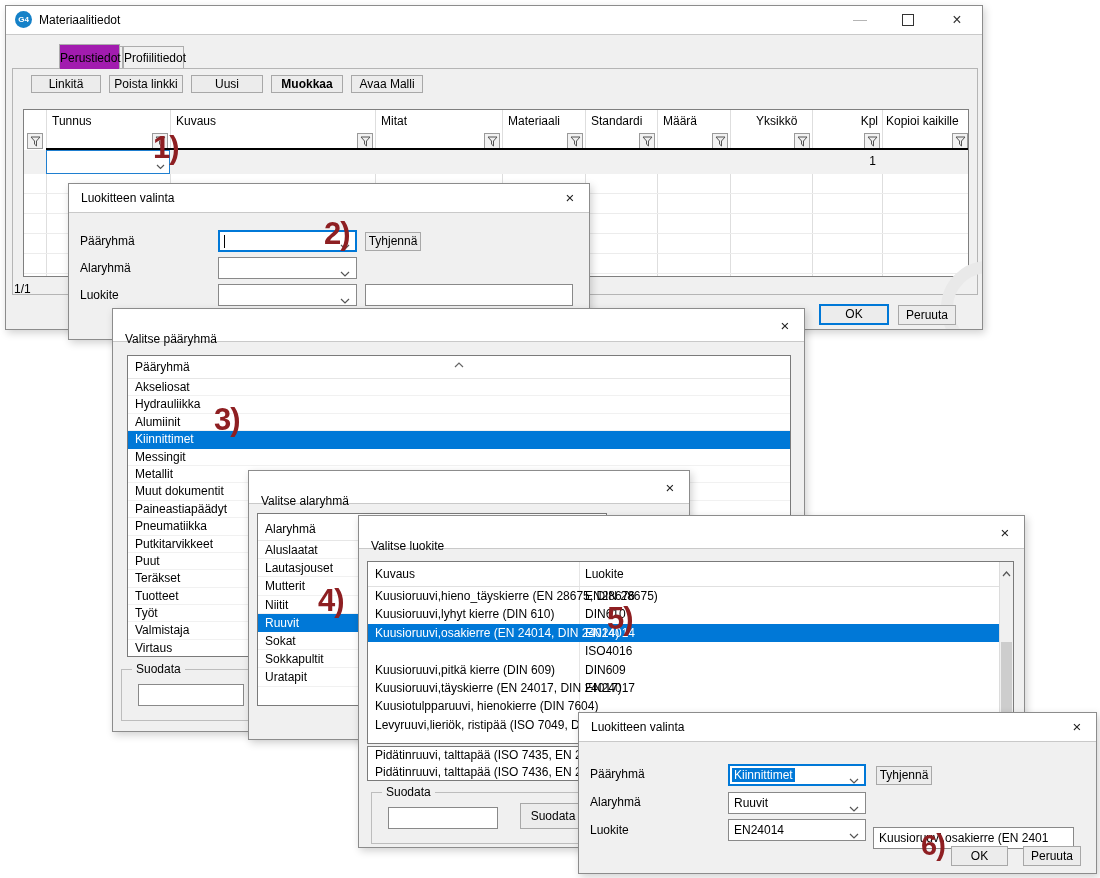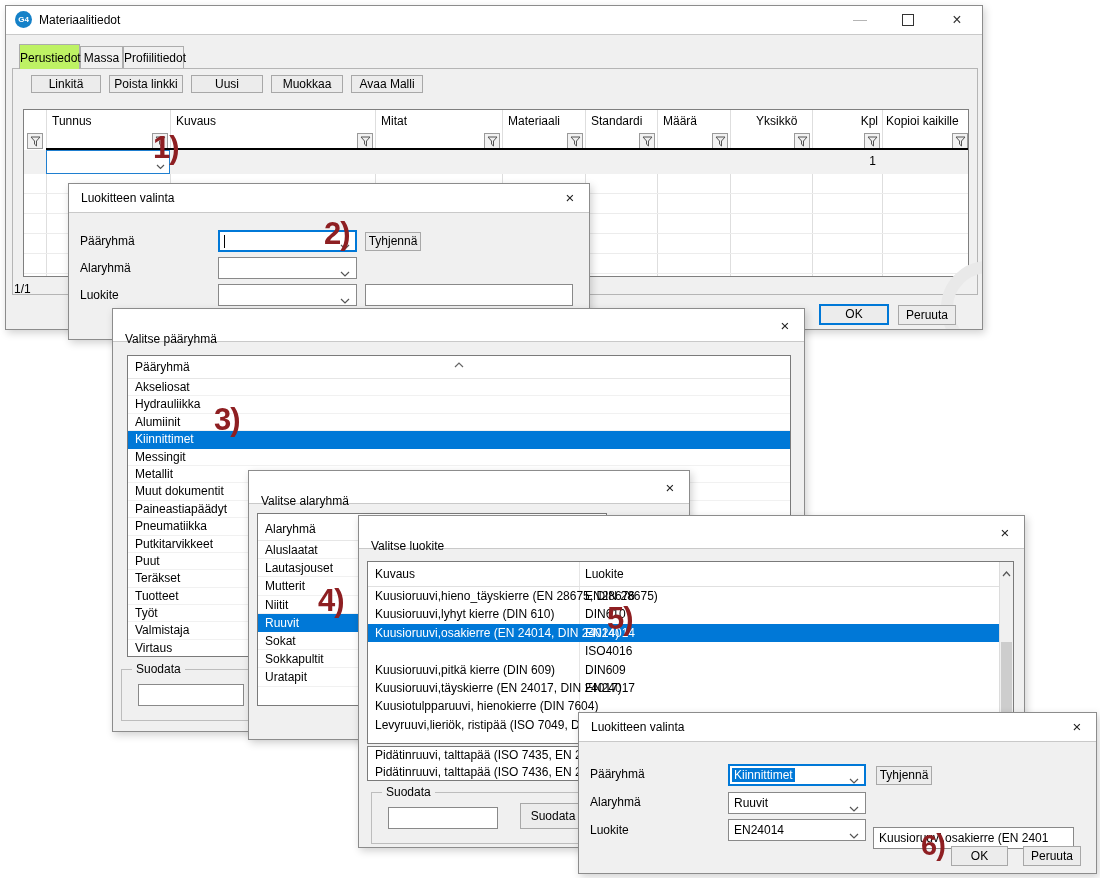--- a/index.html
+++ b/index.html
@@ -29,21 +29,21 @@
   .lhead{height:22px;line-height:22px;padding-left:7px;border-bottom:1px solid #e6e6e6;white-space:nowrap;}
   .li{box-sizing:border-box;padding-left:7px;white-space:nowrap;overflow:hidden;border-bottom:1px solid #f1f1f1;}
   .li.sel{background:#0078d7;color:#fff;border-bottom-color:#0078d7;}
   .group{position:absolute;border:1px solid #bdbdbd;box-sizing:border-box;}
   .group-label{position:absolute;left:10px;top:-8px;background:#f0f0f0;padding:0 4px;}
   .ann{position:absolute;color:#8e1f22;font-weight:bold;font-size:31px;z-index:100;
        letter-spacing:-1px;line-height:1;}
   
   .tab{position:absolute;top:0;height:23px;line-height:23px;text-align:center;
        border:1px solid #acacac;box-sizing:border-box;background:#f0f0f0;}
-  .tab.active{height:25px;top:-2px;line-height:27px;border-bottom:none;background:#bef264;z-index:2;}
+  .tab.active{height:25px;top:-2px;line-height:27px;border-bottom:none;background:#a21caf;z-index:2;margin-left:40px;}
   .mtable{position:absolute;background:#fff;border:1px solid #7f7f7f;box-sizing:border-box;overflow:hidden;}
   .colline{position:absolute;top:0;width:1px;background:#dedede;}
   .hcell{position:absolute;top:4px;white-space:nowrap;}
   .funnelbtn{position:absolute;top:23px;width:16px;height:16px;background:#f2f2f2;
              border:1px solid #9a9a9a;box-sizing:border-box;display:flex;align-items:center;justify-content:center;}
   .blackline{position:absolute;left:22px;right:0;top:38px;height:2px;background:#000;}
   .row1{position:absolute;left:0;top:40px;width:100%;height:24px;background:#f1f1f1;}
   .editcell{position:absolute;left:22px;top:40px;width:124px;height:24px;background:#fff;
             border:1px solid #1f7fd0;box-sizing:border-box;}
   .gridrows{position:absolute;left:0;top:64px;width:100%;bottom:0;
@@ -77,21 +77,21 @@
       <span class="tab active" style="left:13px;width:61px;">Perustiedot</span>
       <span class="tab" style="left:74px;width:43px;">Massa</span>
       <span class="tab" style="left:117px;width:61px;">Profiilitiedot</span>
     </div>
 
     <div style="position:absolute;left:6px;top:62px;width:966px;height:227px;border:1px solid #b5b5b5;box-sizing:border-box;"></div>
 
     <span class="btn" style="left:25px;top:69px;width:70px;height:18px;line-height:16px;">Linkitä</span>
     <span class="btn" style="left:103px;top:69px;width:74px;height:18px;line-height:16px;">Poista linkki</span>
     <span class="btn" style="left:185px;top:69px;width:72px;height:18px;line-height:16px;">Uusi</span>
-    <span class="btn" style="left:265px;top:69px;width:72px;height:18px;line-height:16px;">Muokkaa</span>
+    <span class="btn" style="left:265px;top:69px;width:72px;height:18px;line-height:16px;font-weight:bold;">Muokkaa</span>
     <span class="btn" style="left:345px;top:69px;width:72px;height:18px;line-height:16px;">Avaa Malli</span>
 
     <div class="mtable" style="left:17px;top:103px;width:946px;height:168px;">
 
       <div class="colline" style="left:22px;height:100%;"></div>
       <div class="colline" style="left:146px;height:100%;"></div>
       <div class="colline" style="left:351px;height:100%;"></div>
       <div class="colline" style="left:478px;height:100%;"></div>
       <div class="colline" style="left:561px;height:100%;"></div>
       <div class="colline" style="left:633px;height:100%;"></div>

